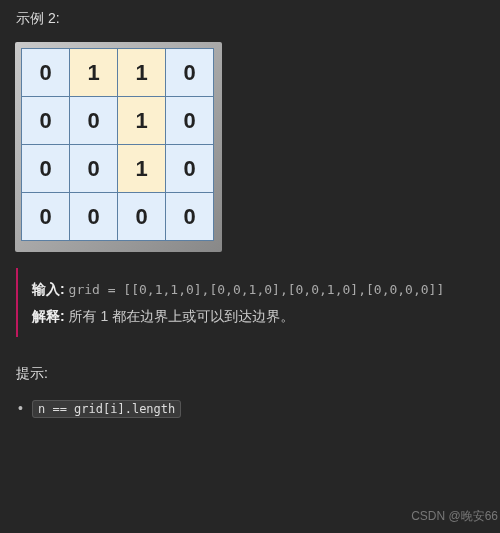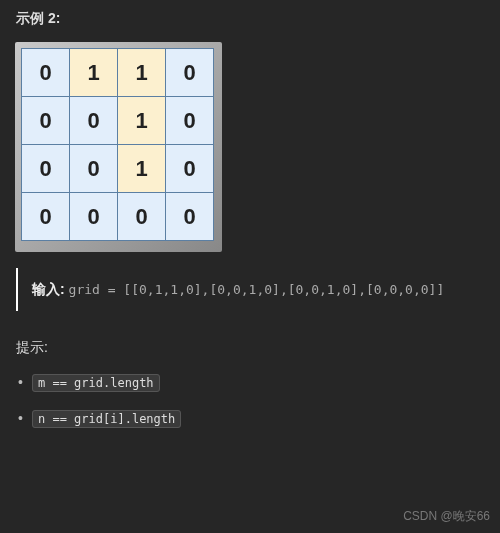--- a/index.html
+++ b/index.html
@@ -8,21 +8,21 @@
     color: #ddd;
     font-family: Arial, "Microsoft YaHei", sans-serif;
     font-size: 14px;
     width: 500px;
     height: 533px;
     overflow: hidden;
     position: relative;
     padding: 10px 16px;
   }
   .example-title {
-    font-weight: bold;
+    font-weight: normal;
     font-size: 14px;
     margin-bottom: 14px;
   }
   .grid-wrap {
     display: inline-block;
     padding: 6px 8px 8px 6px;
     background: linear-gradient(135deg, #c9c9c9 0%, #888 100%);
     border-radius: 2px;
     margin-bottom: 16px;
     margin-left: -1px;
@@ -42,21 +42,21 @@
     vertical-align: middle;
     font-size: 22px;
     font-weight: bold;
     color: #222;
     font-family: Arial, sans-serif;
   }
   .cell0 { background: #e2eefb; }
   .cell1 { background: #fcf0cf; }
 
   .io-block {
-    border-left: 2px solid #ffffff;
+    border-left: 2px solid #be185d;
     padding: 8px 0 8px 14px;
     margin-bottom: 28px;
     line-height: 1.9;
   }
   .io-label { font-weight: bold; color: #eee; }
   .io-content {
     color: #aaa;
     font-family: Consolas, Menlo, monospace;
     font-size: 13px;
   }
@@ -88,21 +88,21 @@
     background: #3a3a3a;
     border: 1px solid #555;
     border-radius: 3px;
     padding: 1px 5px;
     font-family: Consolas, Menlo, monospace;
     font-size: 12px;
     color: #ddd;
   }
   .watermark {
     position: absolute;
-    right: 10px;
+    right: 2px;
     bottom: 8px;
     font-size: 12px;
     color: #777;
   }
 </style>
 </head>
 <body>
 
 
 
@@ -139,25 +139,28 @@
         </tbody>
     </table>
   </div>
 </div>
 
 <div class="io-block">
   <div>
     <span class="io-label">输入:</span>
     <span class="io-content">grid = [[0,1,1,0],[0,0,1,0],[0,0,1,0],[0,0,0,0]]</span>
   </div>
+  <div>
+    <span class="io-label">解释:</span>
+    <span class="io-plain">所有 1 都在边界上或可以到达边界。</span>
+  </div>
 </div>
 
 <div class="hints-title">提示:</div>
 
 <ul class="hints" id="hints-list">
-    <li><code class="inline">m == grid.length</code></li>
     <li><code class="inline">n == grid[i].length</code></li>
   </ul>
 
 <div class="watermark">CSDN @晚安66</div>
 
 
 
 
 </body></html>

